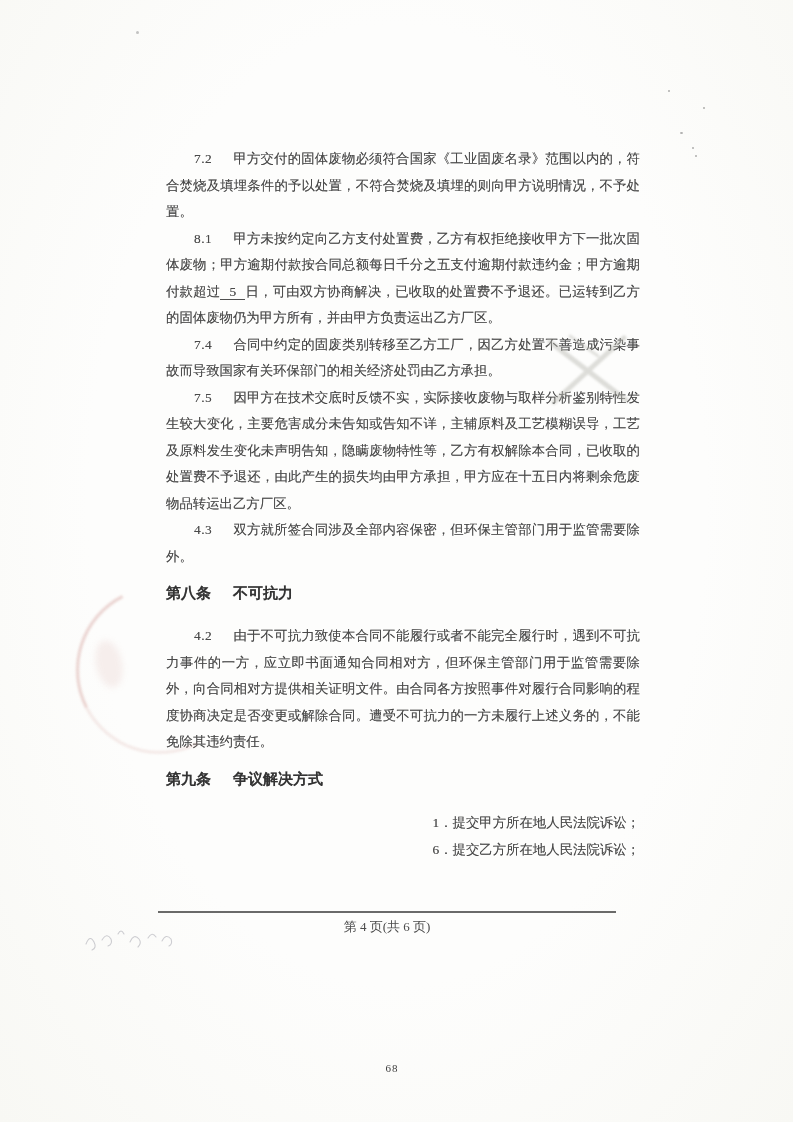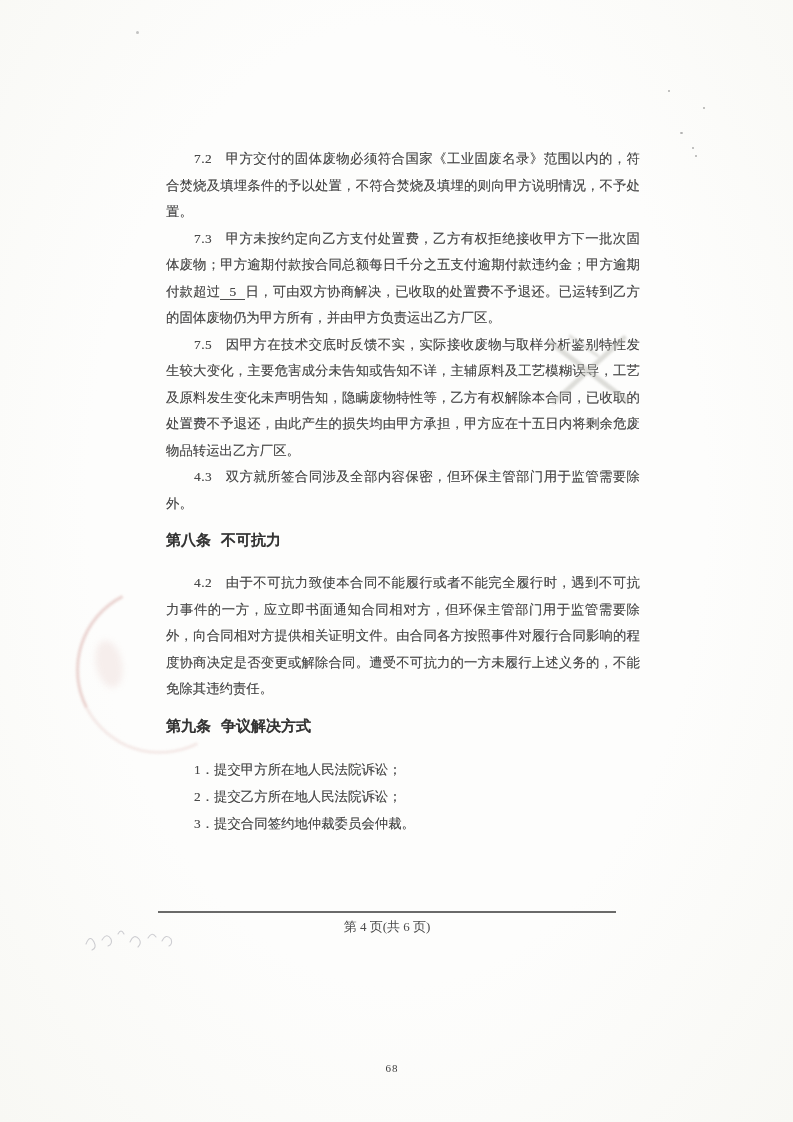--- a/index.html
+++ b/index.html
@@ -14,37 +14,37 @@
   }
   .content{
     position:absolute;
     left:166px;top:146px;width:474px;
     font-size:13.4px;
     line-height:26.5px;
     text-align:justify;
     text-shadow:0 0 0.5px rgba(74,74,74,0.55);
   }
   .clause{margin:0;text-indent:28px;}
-  .cnum{margin-right:13px;letter-spacing:0.5px;}
+  .cnum{margin-right:21px;letter-spacing:0.5px;}
   .blank{
     border-bottom:1px solid #4f4f4f;
     padding:0 9px;
     display:inline;
   }
   .article-heading{
     margin:10px 0 16px 0;
     font-size:15px;
     line-height:27px;
     font-weight:bold;
     color:#333333;
     text-indent:0;
     text-align:left;
   }
-  .article-heading .ht{margin-left:10px;}
-  .option{margin:0;line-height:27px;text-indent:28px;text-align:left;}
+  .article-heading .ht{margin-left:22px;}
+  .option{margin:0;line-height:27px;text-indent:28px;text-align:right;}
   .footer-rule{
     position:absolute;left:158px;top:911px;width:458px;height:2px;
     background:#454545;opacity:0.8;
   }
   .footer-text{
     position:absolute;left:158px;top:917px;width:458px;
     text-align:center;font-size:13px;color:#4c4c4c;line-height:20px;
   }
   .book-page-number{
     position:absolute;left:0;top:1062px;width:784px;
@@ -79,37 +79,37 @@
 </style>
 </head>
 <body>
 
 <div class="page">
 
   <div class="content">
 
     <p class="clause"><span class="cnum">7.2</span><span>甲方交付的固体废物必须符合国家《工业固废名录》范围以内的，符合焚烧及填埋条件的予以处置，不符合焚烧及填埋的则向甲方说明情况，不予处置。</span></p>
 
-    <p class="clause"><span class="cnum">7.3</span><span>甲方未按约定向乙方支付处置费，乙方有权拒绝接收甲方下一批次固体废物；甲方逾期付款按合同总额每日千分之五支付逾期付款违约金；甲方逾期付款超过</span><span class="blank">5</span><span>日，可由双方协商解决，已收取的处置费不予退还。已运转到乙方的固体废物仍为甲方所有，并由甲方负责运出乙方厂区。</span></p>
+    <p class="clause"><span class="cnum">8.1</span><span>甲方未按约定向乙方支付处置费，乙方有权拒绝接收甲方下一批次固体废物；甲方逾期付款按合同总额每日千分之五支付逾期付款违约金；甲方逾期付款超过</span><span class="blank">5</span><span>日，可由双方协商解决，已收取的处置费不予退还。已运转到乙方的固体废物仍为甲方所有，并由甲方负责运出乙方厂区。</span></p>
 
+    <p class="clause"><span class="cnum">7.4</span><span>合同中约定的固废类别转移至乙方工厂，因乙方处置不善造成污染事故而导致国家有关环保部门的相关经济处罚由乙方承担。</span></p>
 
     <p class="clause"><span class="cnum">7.5</span><span>因甲方在技术交底时反馈不实，实际接收废物与取样分析鉴别特性发生较大变化，主要危害成分未告知或告知不详，主辅原料及工艺模糊误导，工艺及原料发生变化未声明告知，隐瞒废物特性等，乙方有权解除本合同，已收取的处置费不予退还，由此产生的损失均由甲方承担，甲方应在十五日内将剩余危废物品转运出乙方厂区。</span></p>
 
     <p class="clause"><span class="cnum">4.3</span><span>双方就所签合同涉及全部内容保密，但环保主管部门用于监管需要除外。</span></p>
 
     <h2 class="article-heading"><span>第八条</span><span class="ht">不可抗力</span></h2>
 
     <p class="clause"><span class="cnum">4.2</span><span>由于不可抗力致使本合同不能履行或者不能完全履行时，遇到不可抗力事件的一方，应立即书面通知合同相对方，但环保主管部门用于监管需要除外，向合同相对方提供相关证明文件。由合同各方按照事件对履行合同影响的程度协商决定是否变更或解除合同。遭受不可抗力的一方未履行上述义务的，不能免除其违约责任。</span></p>
 
     <h2 class="article-heading"><span>第九条</span><span class="ht">争议解决方式</span></h2>
 
 
     <p class="option">1．提交甲方所在地人民法院诉讼；</p>
-    <p class="option">2．提交乙方所在地人民法院诉讼；</p>
-    <p class="option">3．提交合同签约地仲裁委员会仲裁。</p>
+    <p class="option">6．提交乙方所在地人民法院诉讼；</p>
 
   </div>
 
   <div class="footer-rule"></div>
   <div class="footer-text">第 4 页(共 6 页)</div>
   <div class="book-page-number">68</div>
 
   <div class="stamp-arc"></div>
   <div class="stamp-smudge"></div>
 

